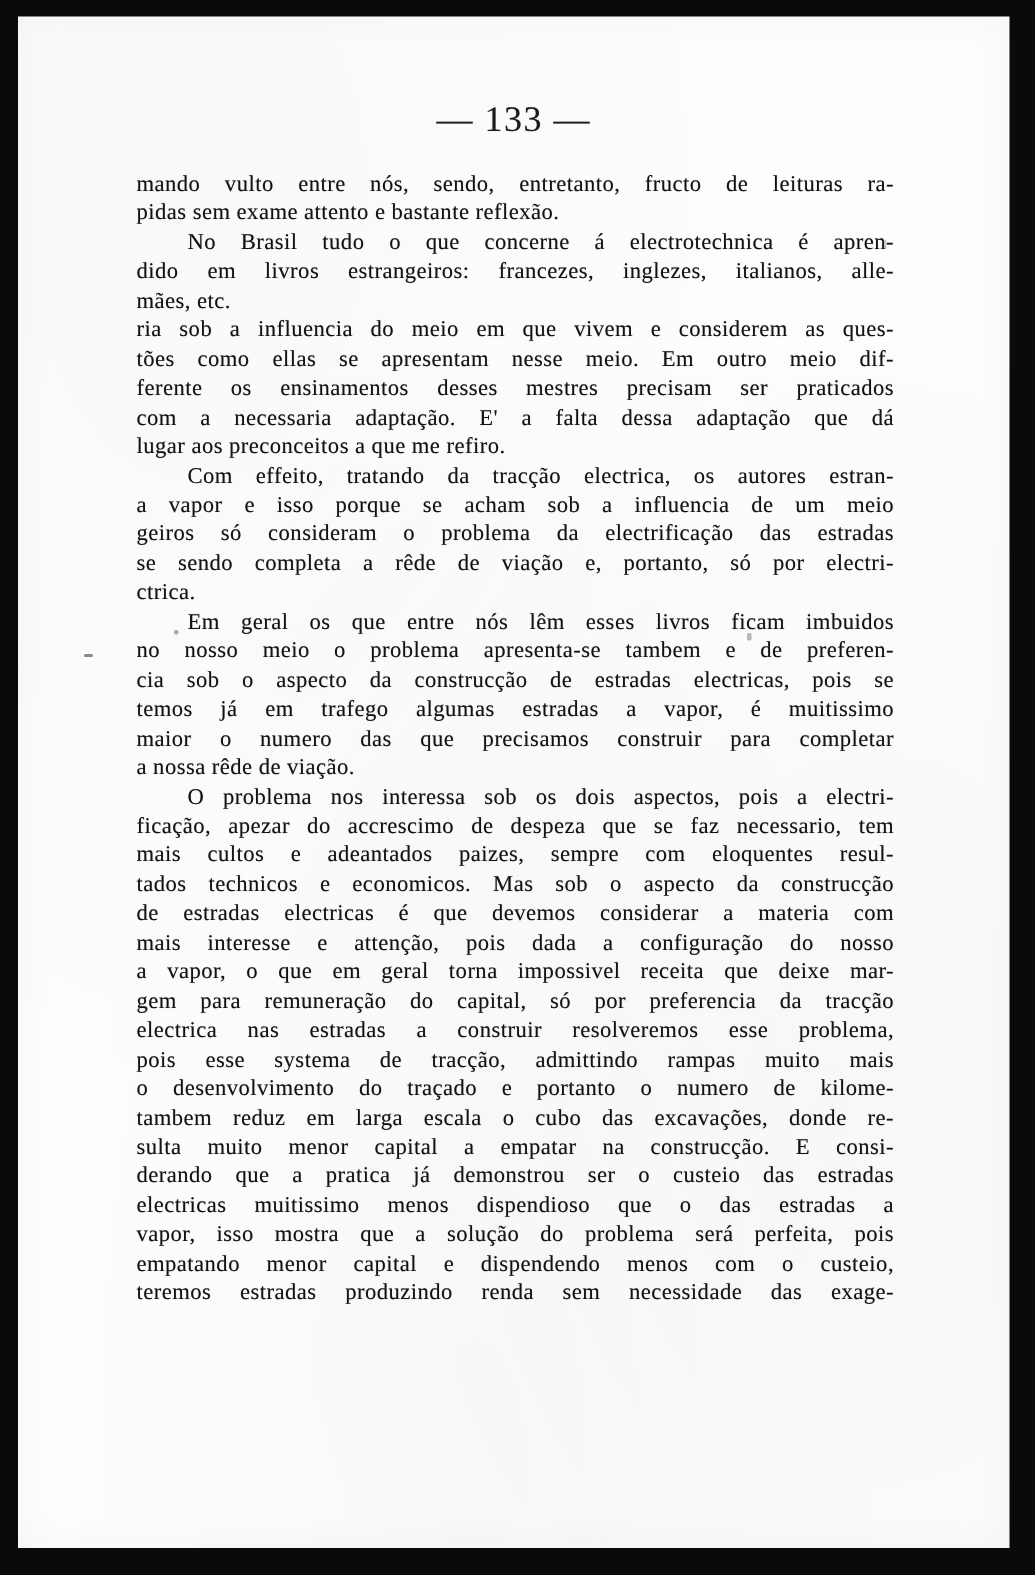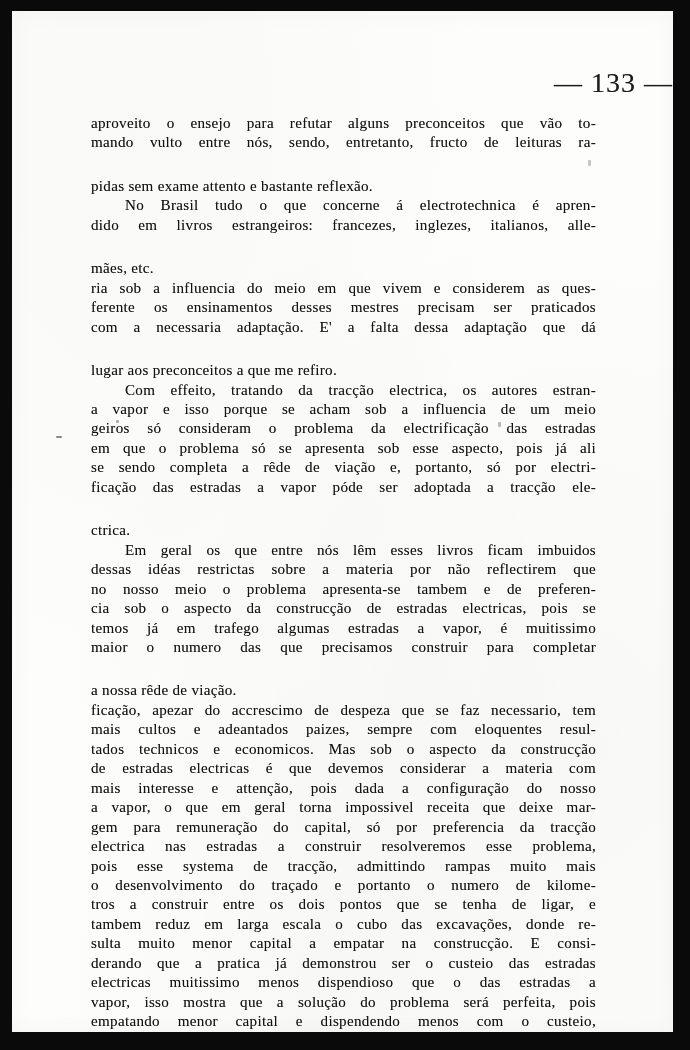--- a/index.html
+++ b/index.html
@@ -40,22 +40,22 @@
       radial-gradient(ellipse at 86% 72%, rgba(0,0,0,0.020), rgba(0,0,0,0) 55%),
       radial-gradient(ellipse at 46% 96%, rgba(0,0,0,0.014), rgba(0,0,0,0) 60%);
     pointer-events: none;
   }
 
   .page-number {
     position: absolute;
     left: 0;
     top: 56px;
     width: 661px;
-    text-align: right;
-    font-size: 28px;
+    text-align: center;
+    font-size: 24px;
     letter-spacing: 1px;
     color: #1b1b1b;
     font-family: "Liberation Serif", "DejaVu Serif", serif;
   }
 
   .text-block {
     position: absolute;
     left: 79px;
     top: 103px;
     width: 505px;
@@ -76,21 +76,20 @@
     display: block;
     text-align: justify;
     text-align-last: justify;
     white-space: pre;
   }
 
   
   p.para .ln.last {
     text-align: right;
     text-align-last: left;
-    margin-top: 24px;
   }
 
   
   p.para .ln.indent {
     text-indent: 34px;
   }
 
   
   .text-block, .page-number {
     text-shadow: 0 0 0.6px rgba(0,0,0,0.38);
@@ -134,65 +133,62 @@
 </head>
 <body>
 
 <div class="scan-frame">
   <div class="paper">
 
     <div class="page-number">— 133 —</div>
 
     <div class="text-block">
         <p class="para">
-          <span class="ln">aproveito o ensejo para refutar alguns preconceitos que vão to-</span>
           <span class="ln">mando vulto entre nós, sendo, entretanto, fructo de leituras ra-</span>
           <span class="ln last">pidas sem exame attento e bastante reflexão.</span>
         </p>
         <p class="para">
           <span class="ln indent">No Brasil tudo o que concerne á electrotechnica é apren-</span>
           <span class="ln">dido em livros estrangeiros: francezes, inglezes, italianos, alle-</span>
           <span class="ln last">mães, etc.</span>
         </p>
         <p class="para">
           <span class="ln">ria sob a influencia do meio em que vivem e considerem as ques-</span>
+          <span class="ln">tões como ellas se apresentam nesse meio. Em outro meio dif-</span>
           <span class="ln">ferente os ensinamentos desses mestres precisam ser praticados</span>
           <span class="ln">com a necessaria adaptação. E' a falta dessa adaptação que dá</span>
           <span class="ln last">lugar aos preconceitos a que me refiro.</span>
         </p>
         <p class="para">
           <span class="ln indent">Com effeito, tratando da tracção electrica, os autores estran-</span>
           <span class="ln">a vapor e isso porque se acham sob a influencia de um meio</span>
           <span class="ln">geiros só consideram o problema da electrificação das estradas</span>
-          <span class="ln">em que o problema só se apresenta sob esse aspecto, pois já ali</span>
           <span class="ln">se sendo completa a rêde de viação e, portanto, só por electri-</span>
-          <span class="ln">ficação das estradas a vapor póde ser adoptada a tracção ele-</span>
           <span class="ln last">ctrica.</span>
         </p>
         <p class="para">
           <span class="ln indent">Em geral os que entre nós lêm esses livros ficam imbuidos</span>
-          <span class="ln">dessas idéas restrictas sobre a materia por não reflectirem que</span>
           <span class="ln">no nosso meio o problema apresenta-se tambem e de preferen-</span>
           <span class="ln">cia sob o aspecto da construcção de estradas electricas, pois se</span>
           <span class="ln">temos já em trafego algumas estradas a vapor, é muitissimo</span>
           <span class="ln">maior o numero das que precisamos construir para completar</span>
           <span class="ln last">a nossa rêde de viação.</span>
         </p>
         <p class="para">
+          <span class="ln indent">O problema nos interessa sob os dois aspectos, pois a electri-</span>
           <span class="ln">ficação, apezar do accrescimo de despeza que se faz necessario, tem</span>
           <span class="ln">mais cultos e adeantados paizes, sempre com eloquentes resul-</span>
           <span class="ln">tados technicos e economicos. Mas sob o aspecto da construcção</span>
           <span class="ln">de estradas electricas é que devemos considerar a materia com</span>
           <span class="ln">mais interesse e attenção, pois dada a configuração do nosso</span>
           <span class="ln">a vapor, o que em geral torna impossivel receita que deixe mar-</span>
           <span class="ln">gem para remuneração do capital, só por preferencia da tracção</span>
           <span class="ln">electrica nas estradas a construir resolveremos esse problema,</span>
           <span class="ln">pois esse systema de tracção, admittindo rampas muito mais</span>
           <span class="ln">o desenvolvimento do traçado e portanto o numero de kilome-</span>
-          <span class="ln">tros a construir entre os dois pontos que se tenha de ligar, e</span>
           <span class="ln">tambem reduz em larga escala o cubo das excavações, donde re-</span>
           <span class="ln">sulta muito menor capital a empatar na construcção. E consi-</span>
           <span class="ln">derando que a pratica já demonstrou ser o custeio das estradas</span>
           <span class="ln">electricas muitissimo menos dispendioso que o das estradas a</span>
           <span class="ln">vapor, isso mostra que a solução do problema será perfeita, pois</span>
           <span class="ln">empatando menor capital e dispendendo menos com o custeio,</span>
           <span class="ln">teremos estradas produzindo renda sem necessidade das exage-</span>
         </p>
       </div>
 

